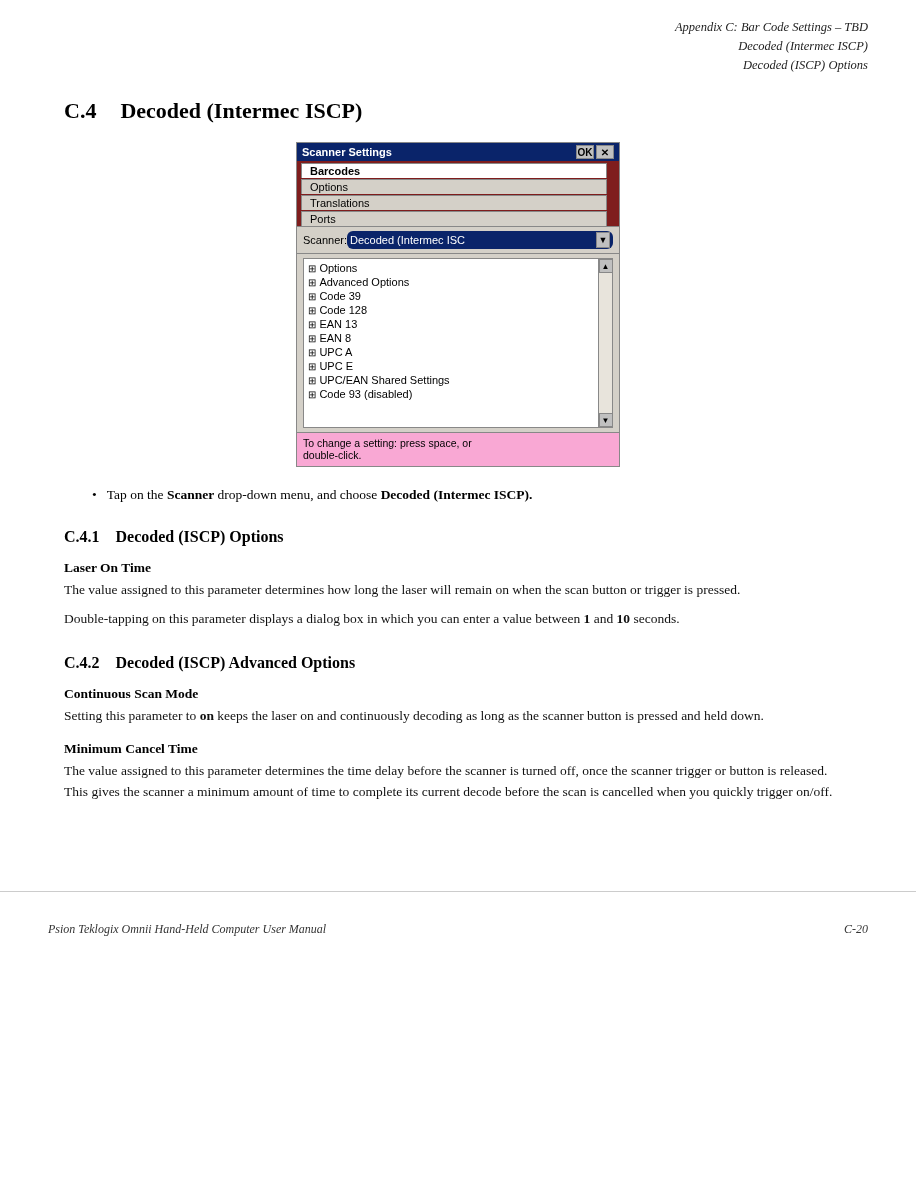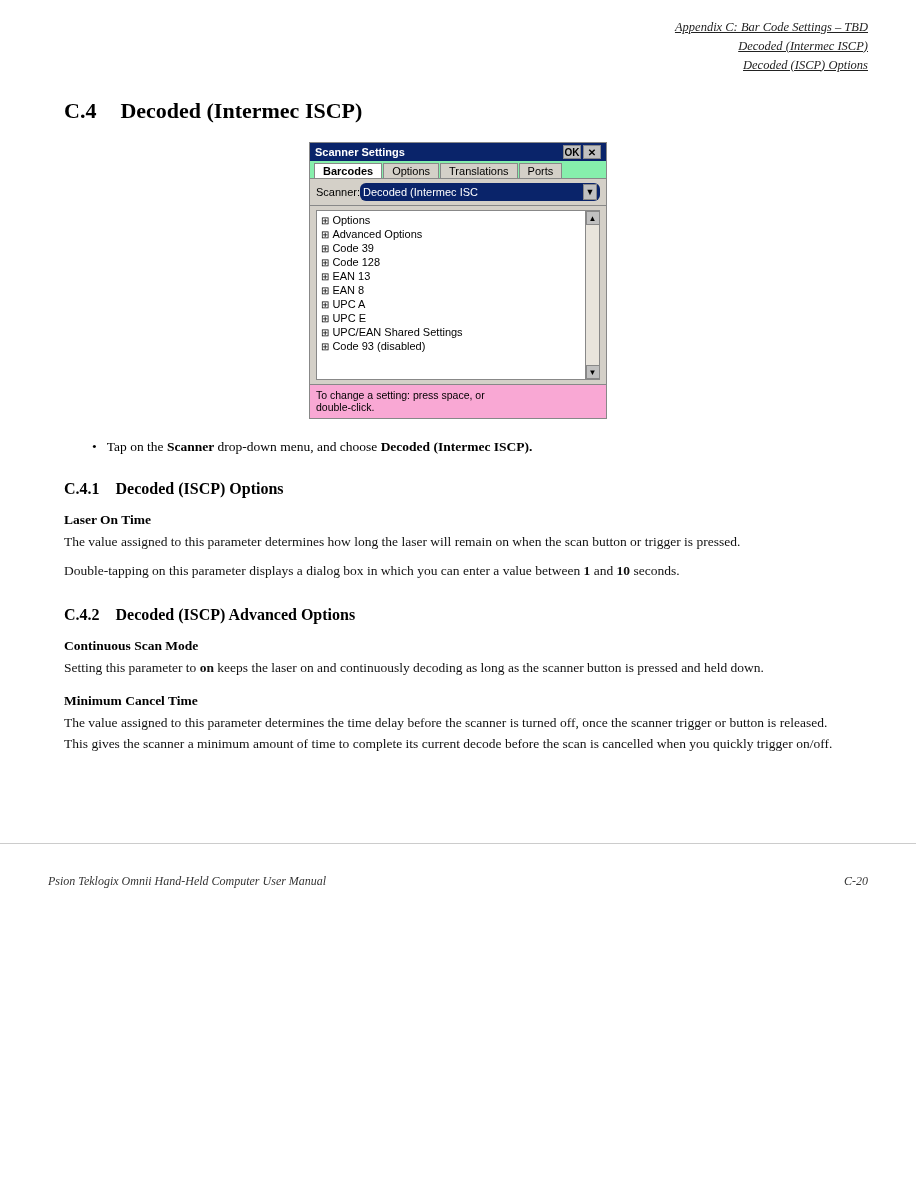--- a/index.html
+++ b/index.html
@@ -14,21 +14,20 @@
     }
 
     
     .page-header {
       text-align: right;
       padding: 18px 48px 6px 48px;
       font-size: 12.5px;
       line-height: 1.5;
       color: #222;
       font-style: italic;
-      text-decoration: underline;
     }
 
     
     .content {
       padding: 10px 64px 40px 64px;
     }
 
     
     .section-heading-large {
       font-size: 22px;
@@ -86,21 +85,21 @@
     
     .screenshot-wrap {
       display: flex;
       justify-content: center;
       margin: 18px 0 18px 0;
     }
 
     .scanner-window {
       border: 1.5px solid #888;
       background: #d4d0c8;
-      width: 298px;
+      width: 324px;
       font-family: Arial, Helvetica, sans-serif;
       font-size: 11px;
     }
 
     .win-titlebar {
       background: #0a246a;
       color: #fff;
       display: flex;
       align-items: center;
       justify-content: space-between;
@@ -122,24 +121,25 @@
       align-items: center;
       justify-content: center;
       font-size: 10px;
       font-weight: bold;
       color: #000;
       cursor: pointer;
     }
 
     .win-tabs {
       display: flex;
-      background: #86efac;
+      background: #7f1d1d;
       border-bottom: 1px solid #888;
       padding: 2px 12px 0 4px;
       gap: 1px;
+      flex-direction: column;
     }
     .win-tab {
       background: #d4d0c8;
       border: 1px solid #888;
       border-bottom: none;
       padding: 1px 8px;
       font-size: 11px;
       color: #000;
       cursor: pointer;
     }

